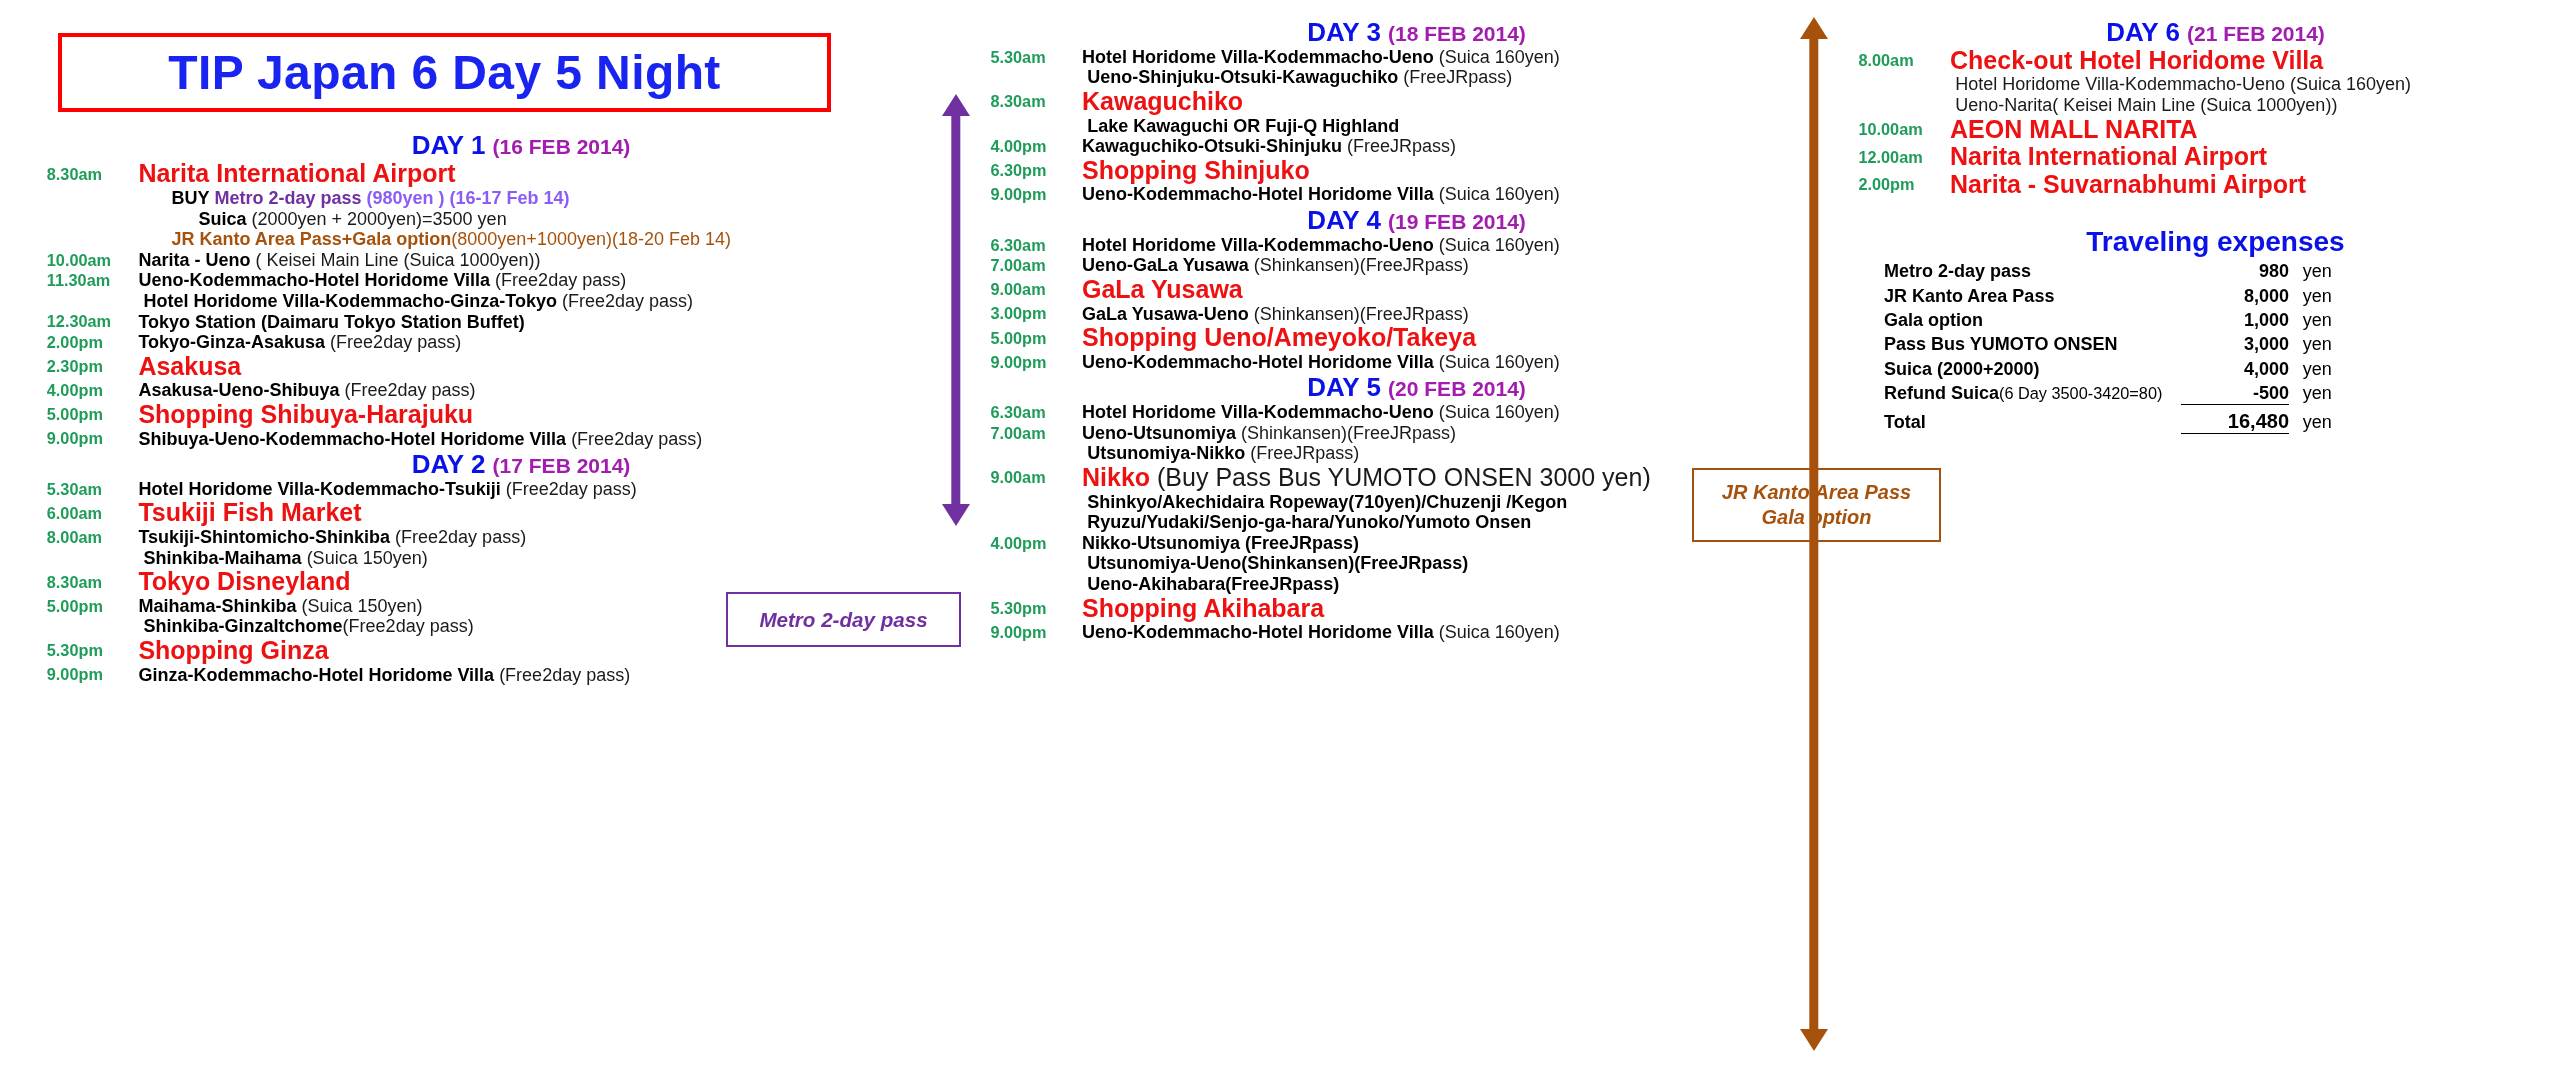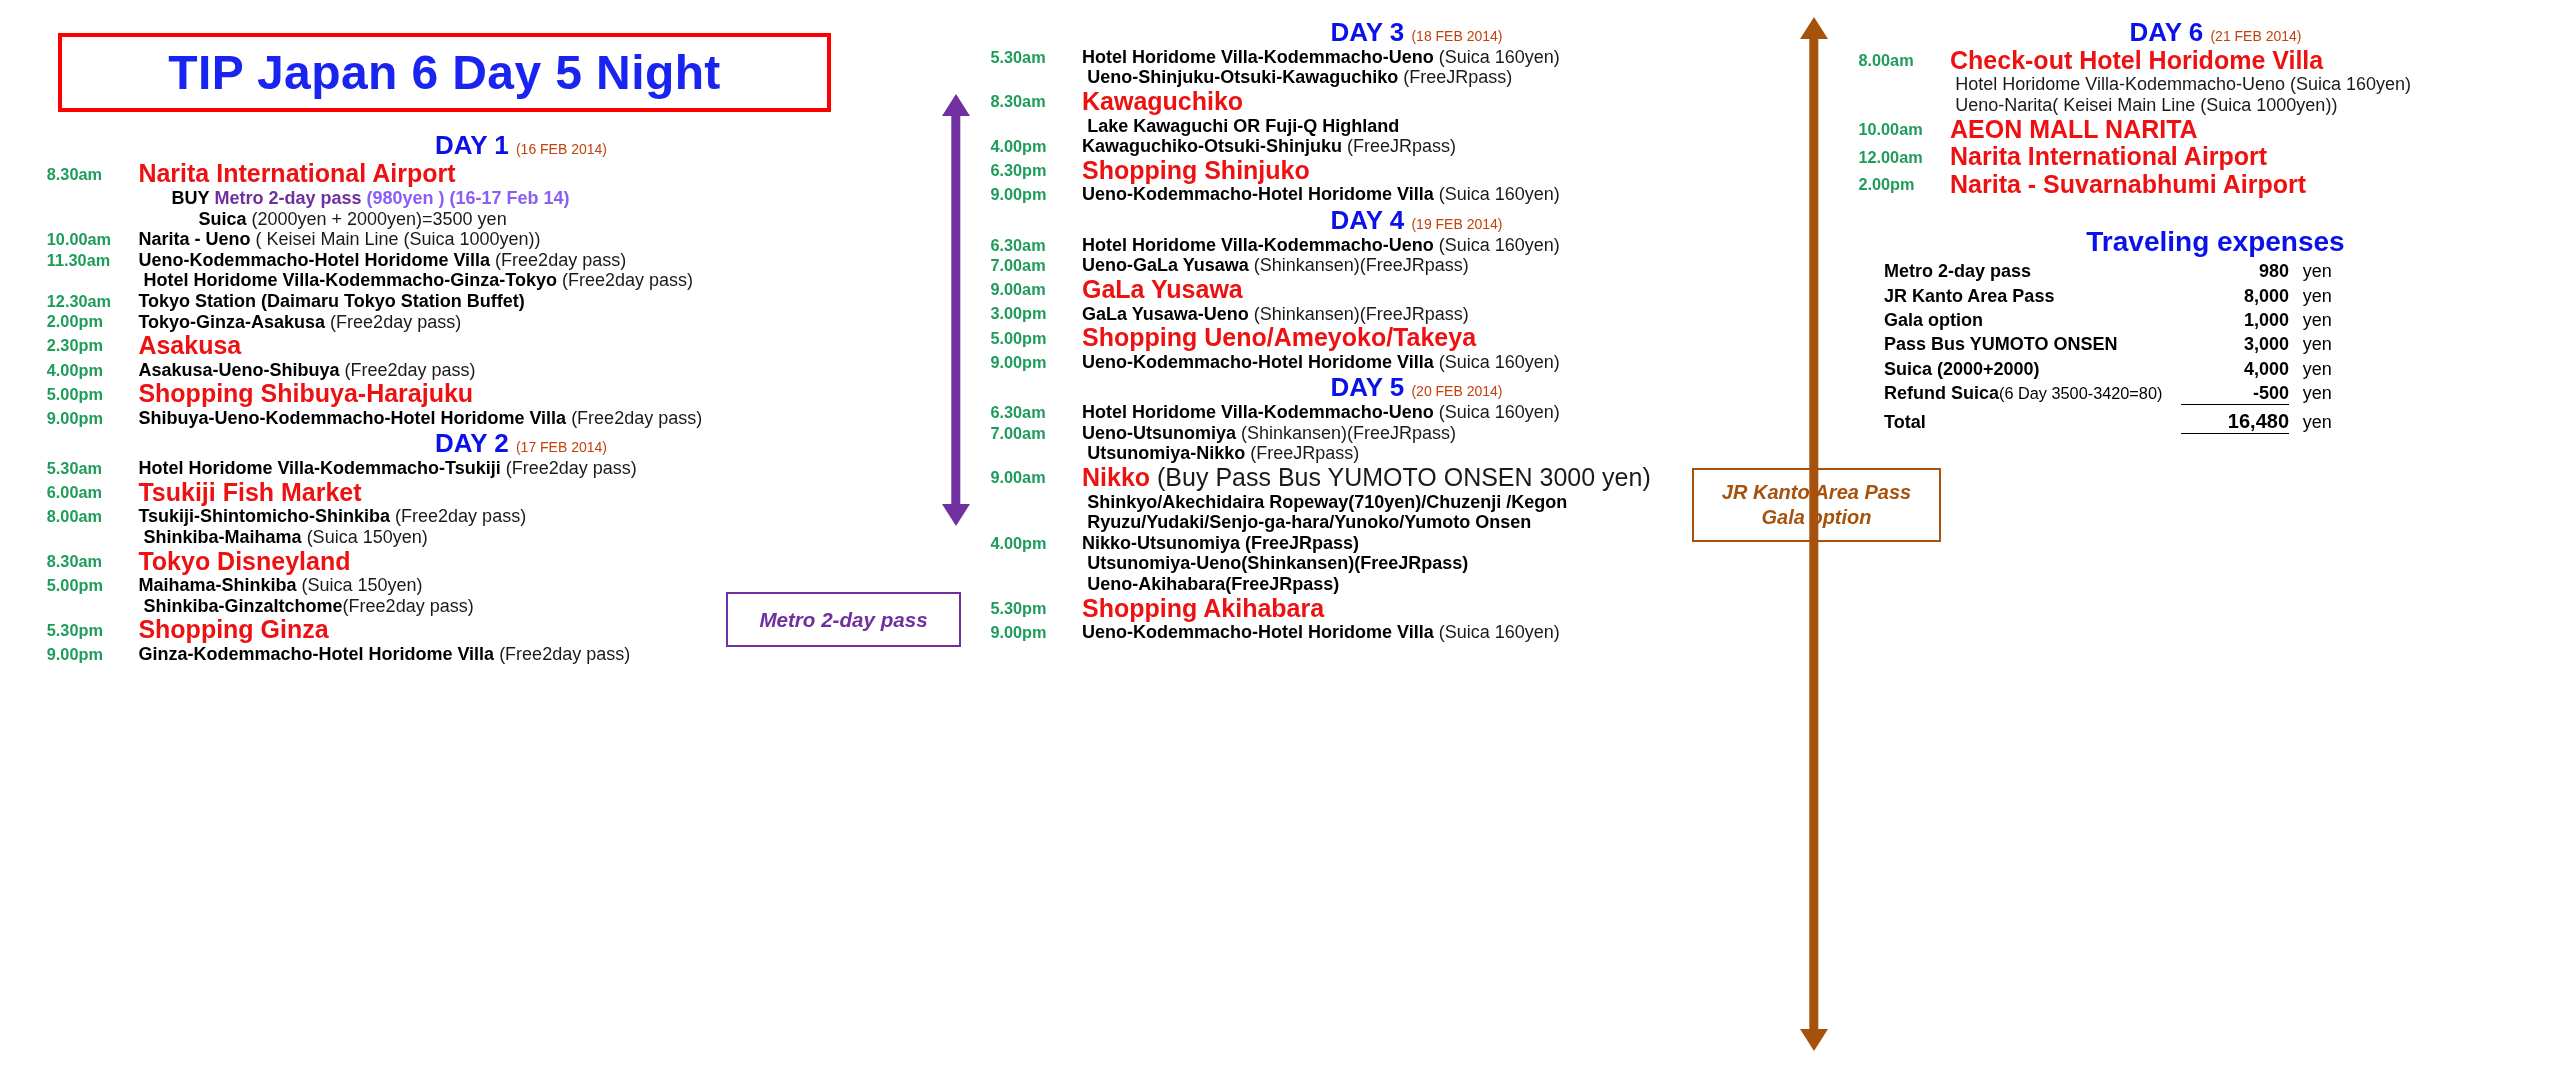--- a/index.html
+++ b/index.html
@@ -49,21 +49,21 @@
   #col-right  { left: 1855px; top: 15.5px;  width: 721px; }
 
   
   .day-head {
     text-align: center;
     white-space: nowrap;
     line-height: 1.05;
     margin: 3.4px 0 1.7px 0;
   }
   .day-head .d-name { color:#0b12e8; font-weight:bold; font-size:26px; }
-  .day-head .d-date { color:#c2410c; font-weight:normal; font-size:14px; }
+  .day-head .d-date { color:#a21caf; font-weight:bold; font-size:21px; }
 
   
   .row {
     display: flex;
     align-items: center;
     line-height: 1.0;
     margin-bottom: 2.6px;
     white-space: nowrap;
     gap: 6px;
   }
@@ -207,20 +207,24 @@
       </div>
       <div class="row">
         <div class="time-cell t-time"></div>
         <div class="body-cell"><span class="t-black indent2">BUY</span><span class="t-plain"> </span><span class="t-purple">Metro 2-day pass</span><span class="t-plain">        </span><span class="t-purple-lt">(980yen ) (16-17 Feb 14)</span></div>
       </div>
       <div class="row">
         <div class="time-cell t-time"></div>
         <div class="body-cell"><span class="t-black indent3">Suica</span><span class="t-plain">                       </span><span class="t-plain">(2000yen + 2000yen)=3500 yen</span></div>
       </div>
       <div class="row">
+        <div class="time-cell t-time"></div>
+        <div class="body-cell"><span class="t-brown indent2">JR Kanto Area Pass+Gala option</span><span class="t-brown-lt">(8000yen+1000yen)(18-20 Feb 14)</span></div>
+      </div>
+      <div class="row">
         <div class="time-cell t-time">10.00am</div>
         <div class="body-cell"><span class="t-black">Narita - Ueno</span><span class="t-plain"> ( Keisei Main Line (Suica 1000yen))</span></div>
       </div>
       <div class="row">
         <div class="time-cell t-time">11.30am</div>
         <div class="body-cell"><span class="t-black">Ueno-Kodemmacho-Hotel Horidome Villa</span><span class="t-plain"> (Free2day pass)</span></div>
       </div>
       <div class="row">
         <div class="time-cell t-time"></div>
         <div class="body-cell"><span class="t-black indent1">Hotel Horidome Villa-Kodemmacho-Ginza-Tokyo</span><span class="t-plain"> (Free2day pass)</span></div>

